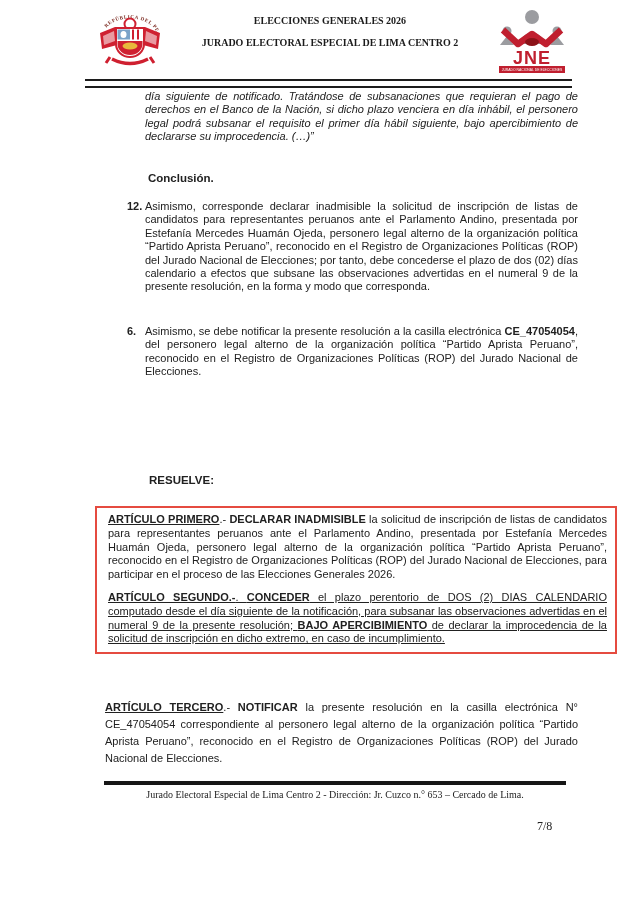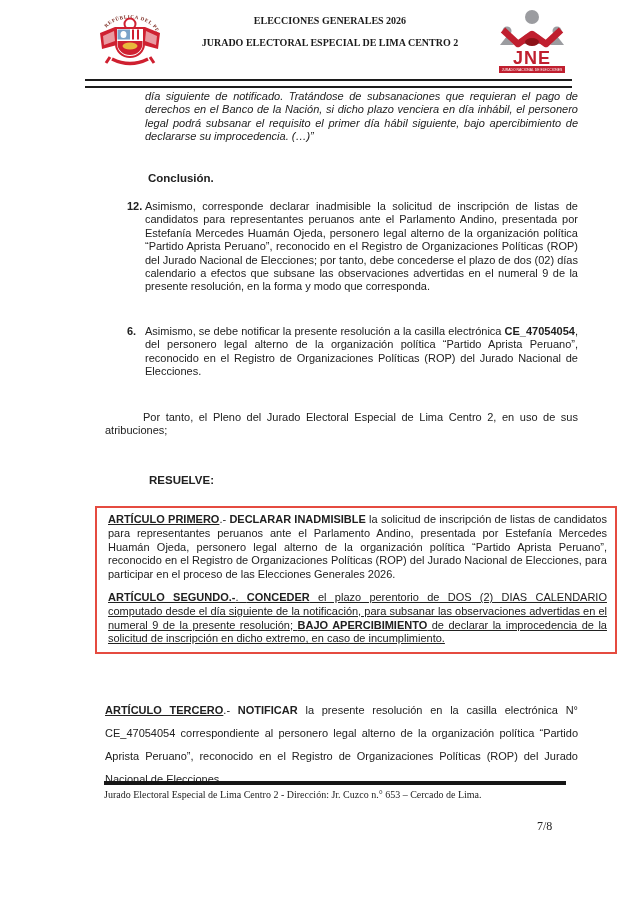--- a/index.html
+++ b/index.html
@@ -28,25 +28,25 @@
   .item13{top:325px;left:127px;}
   .portanto{position:absolute;top:411px;left:105px;width:473px;text-indent:38px;}
   .resuelve{position:absolute;top:474px;left:149px;font-size:11.5px;font-weight:bold;}
 
   
   .redbox{position:absolute;top:506px;left:95px;width:522px;box-sizing:border-box;
           border:2.5px solid #e54b40;padding:5px 8px 6px 11px;}
   .redbox p{margin:0;line-height:13.8px;}
   .redbox p + p{margin-top:9px;text-decoration:underline;}
 
-  .tercero{position:absolute;top:699px;left:105px;width:473px;line-height:23px;}
+  .tercero{position:absolute;top:699px;left:105px;width:473px;line-height:17px;}
 
   
   .footer-rule{position:absolute;top:781px;left:104px;width:462px;height:3.5px;background:#161616;}
-  .footer-text{position:absolute;top:789px;left:104px;width:462px;
+  .footer-text{position:absolute;top:789px;left:104px;width:462px;text-align:center;
                font-family:"Liberation Serif",serif;font-size:10px;color:#222;}
   .pagenum{position:absolute;top:819px;left:537px;font-family:"Liberation Serif",serif;
            font-size:12px;color:#222;}
 </style>
 </head>
 <body>
 
 <div class="page">
 
   <div class="logo-left">
@@ -114,21 +114,20 @@
   <div class="nitem item12 body-text">
     <span class="num">12.</span>
     <span class="txt">Asimismo, corresponde declarar inadmisible la solicitud de inscripción de listas de candidatos para representantes peruanos ante el Parlamento Andino, presentada por Estefanía Mercedes Huamán Ojeda, personero legal alterno de la organización política “Partido Aprista Peruano”, reconocido en el Registro de Organizaciones Políticas (ROP) del Jurado Nacional de Elecciones; por tanto, debe concederse el plazo de dos (02) días calendario a efectos que subsane las observaciones advertidas en el numeral 9 de la presente resolución, en la forma y modo que corresponda.</span>
   </div>
 
   <div class="nitem item13 body-text">
     <span class="num">6.</span>
     <span class="txt"><span>Asimismo, se debe notificar la presente resolución a la casilla electrónica </span><span class="b">CE_47054054</span><span>, del personero legal alterno de la organización política “Partido Aprista Peruano”, reconocido en el Registro de Organizaciones Políticas (ROP) del Jurado Nacional de Elecciones.</span></span>
   </div>
 
-  <div class="portanto body-text">Por tanto, el Pleno del Jurado Electoral Especial de Lima Centro 2, en uso de sus atribuciones;</div>
 
   <div class="resuelve">RESUELVE:</div>
 
   <div class="redbox">
     <p class="body-text"><span class="bu">ARTÍCULO PRIMERO</span><span>.- </span><span class="b">DECLARAR INADMISIBLE </span><span>la solicitud de inscripción de listas de candidatos para representantes peruanos ante el Parlamento Andino, presentada por Estefanía Mercedes Huamán Ojeda, personero legal alterno de la organización política “Partido Aprista Peruano”, reconocido en el Registro de Organizaciones Políticas (ROP) del Jurado Nacional de Elecciones, para participar en el proceso de las Elecciones Generales 2026.</span></p>
     <p class="body-text"><span class="bu">ARTÍCULO SEGUNDO.-</span><span>. </span><span class="b">CONCEDER</span><span> el plazo perentorio de DOS (2) DIAS CALENDARIO computado desde el día siguiente de la notificación, para subsanar las observaciones advertidas en el numeral 9 de la presente resolución; </span><span class="b">BAJO APERCIBIMIENTO</span><span> de declarar la improcedencia de la solicitud de inscripción en dicho extremo, en caso de incumplimiento.</span></p>
   </div>
 
   <div class="tercero body-text"><span class="bu">ARTÍCULO TERCERO</span><span>.- </span><span class="b">NOTIFICAR</span><span> la presente resolución en la casilla electrónica N° CE_47054054 correspondiente al personero legal alterno de la organización política “Partido Aprista Peruano”, reconocido en el Registro de Organizaciones Políticas (ROP) del Jurado Nacional de Elecciones.</span></div>
 

